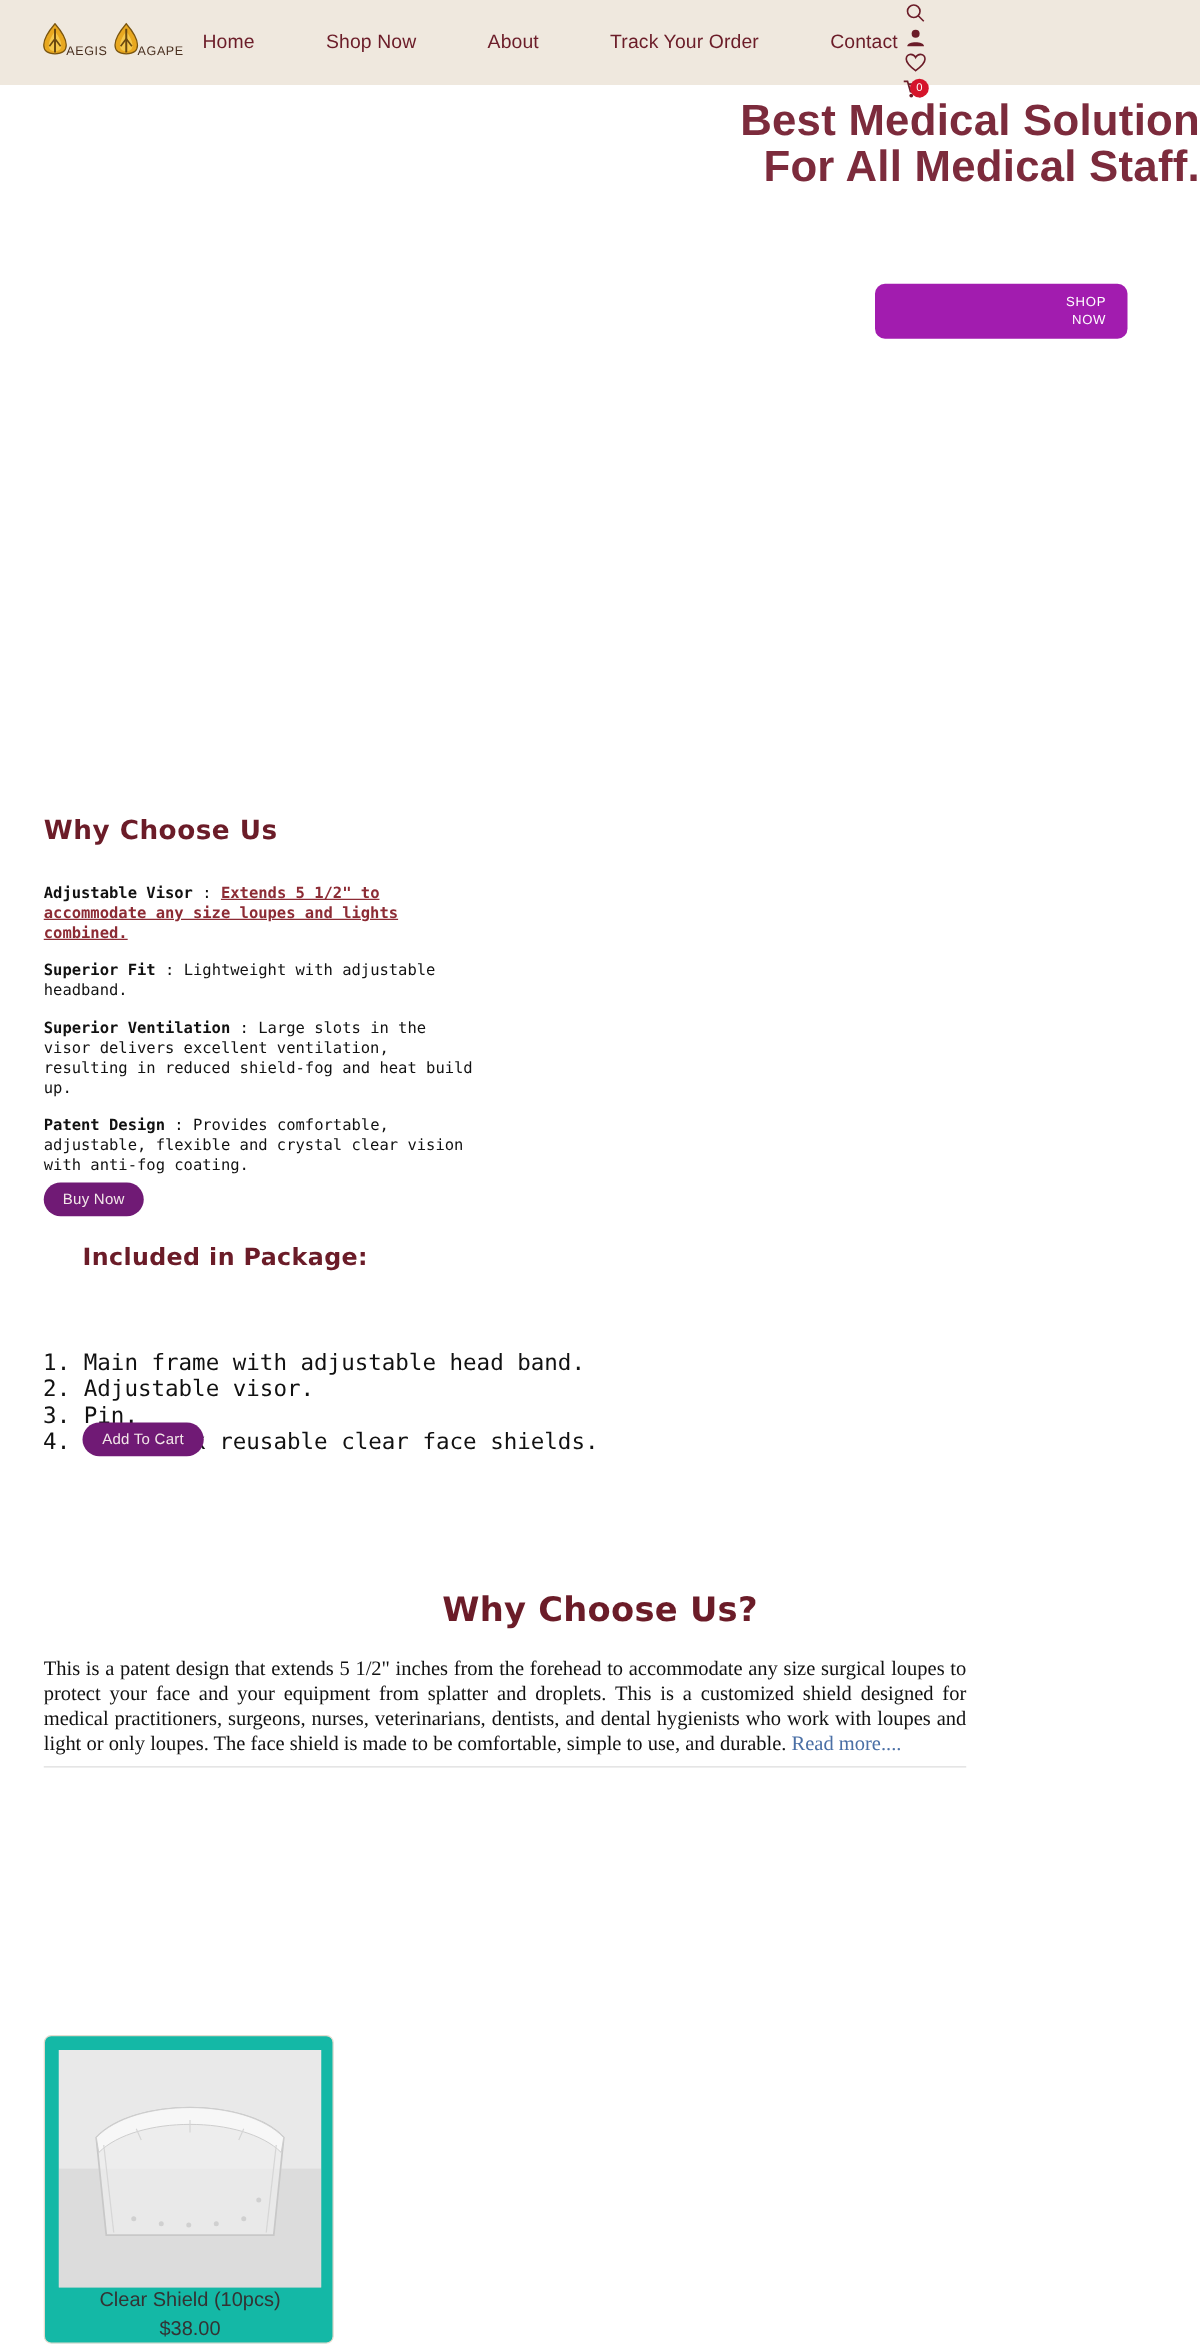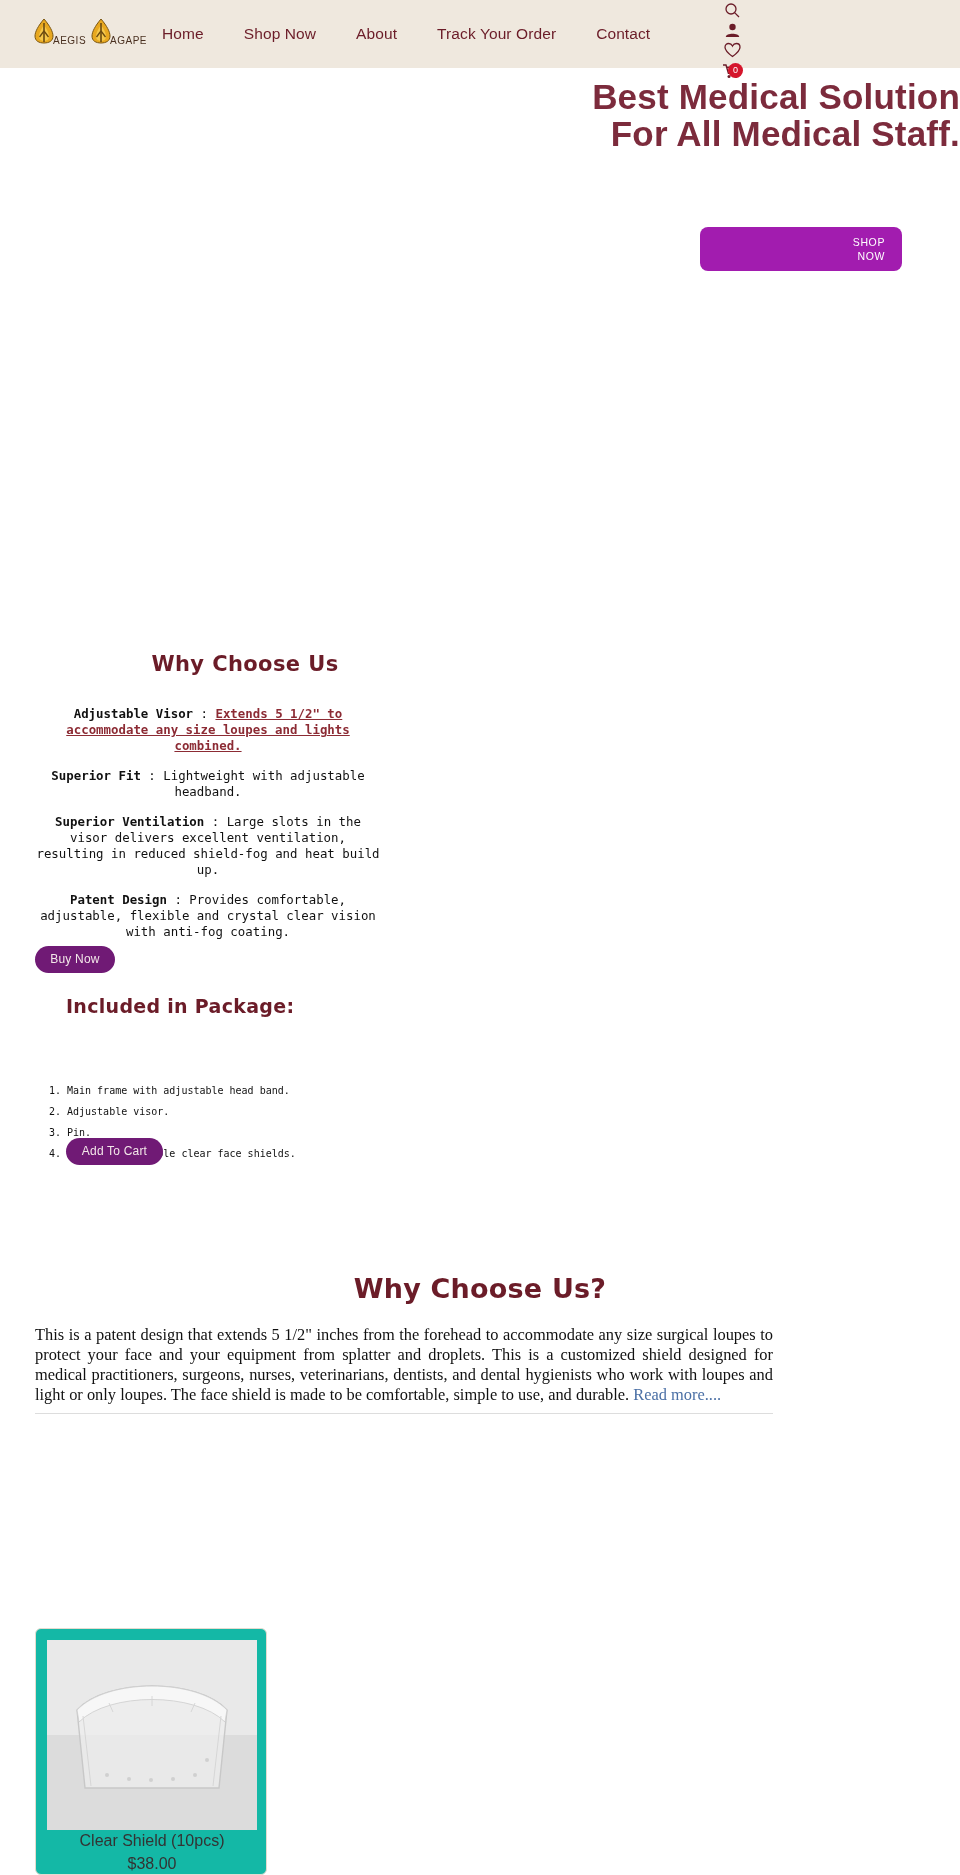--- a/index.html
+++ b/index.html
@@ -49,21 +49,21 @@
     margin-left: -2px;
     padding-bottom: 2px;
   }
   .nav {
     position: absolute;
     left: 142px;
     top: 0;
     height: 68px;
     display: flex;
     align-items: center;
-    gap: 0px;
+    gap: 17px;
   }
   .nav-item {
     font-size: 15.5px;
     color: #6B1C28;
     padding: 0 20px;
     white-space: nowrap;
     cursor: pointer;
     letter-spacing: 0.1px;
   }
   .util-icons {
@@ -132,21 +132,20 @@
     letter-spacing: 0.6px;
     cursor: pointer;
   }
 
   
   .why-block {
     position: absolute;
     left: 35px;
     top: 652px;
     width: 420px;
-    text-align: center;
   }
   .why-title {
     font-family: "DejaVu Sans", sans-serif;
     font-size: 21px;
     font-weight: bold;
     color: #6B1C28;
     letter-spacing: 0.4px;
     margin: 0 0 30px 0;
   }
   .feature {
@@ -195,21 +194,21 @@
     color: #6B1C28;
     letter-spacing: 0.3px;
   }
   .pkg-list {
     position: absolute;
     left: 45px;
     top: 1080px;
     margin: 0;
     padding-left: 22px;
     font-family: "DejaVu Sans Mono", monospace;
-    font-size: 10px;
+    font-size: 18px;
     line-height: 21px;
     color: #111111;
   }
   .add-cart-btn {
     position: absolute;
     left: 66px;
     top: 1138px;
     width: 97px;
     height: 27px;
     line-height: 27px;

